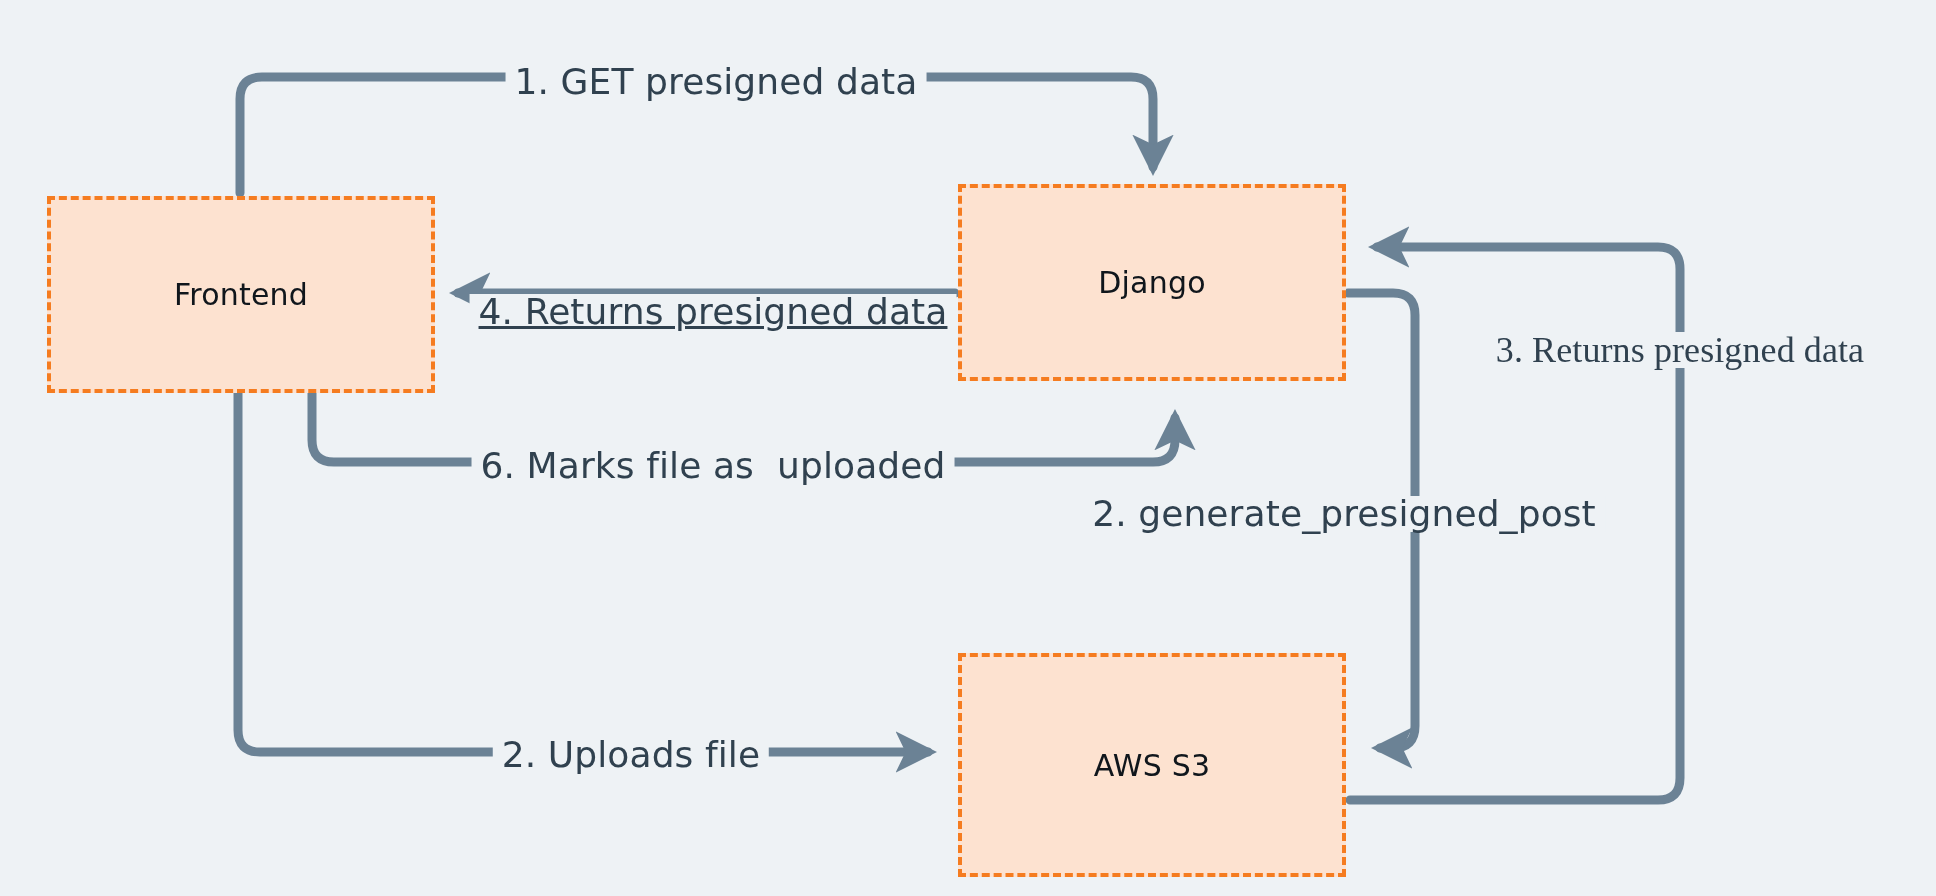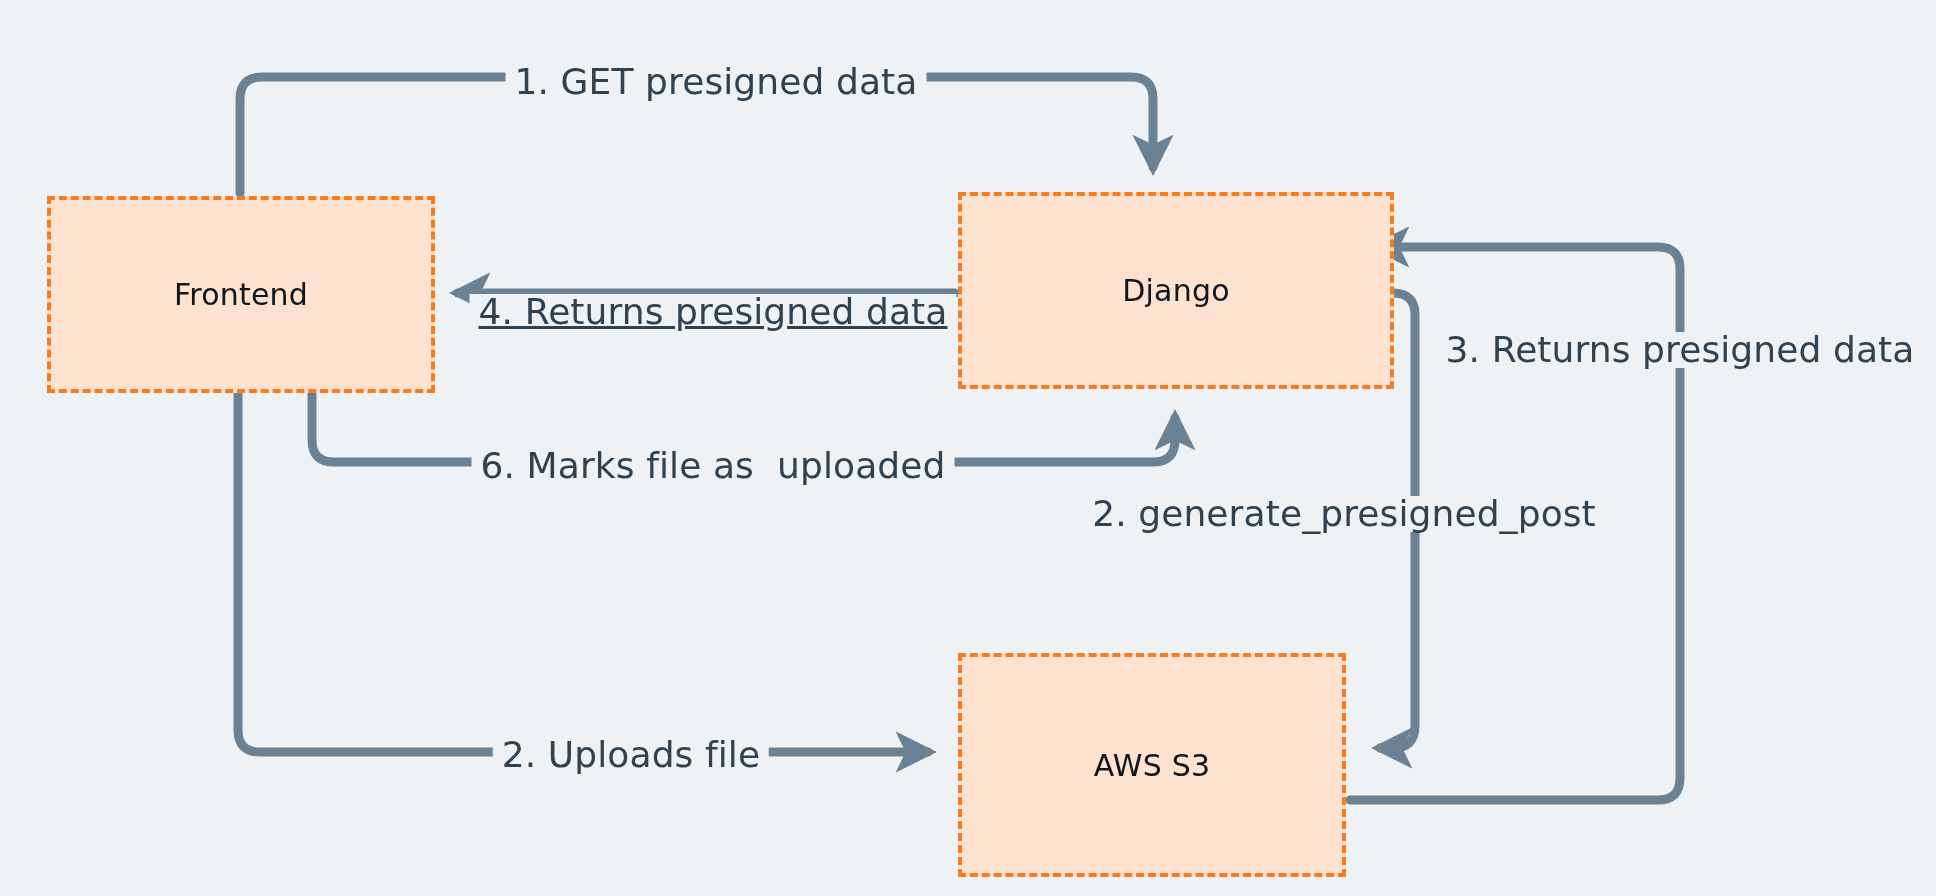--- a/index.html
+++ b/index.html
@@ -75,33 +75,33 @@
 
     <path d="M 312 393 L 312 440 Q 312 462 334 462 L 1153 462 Q 1175 462 1175 440 L 1175 418" fill="none" stroke="#6b8295" stroke-width="9" stroke-linecap="round" marker-end="url(#arrowhead)"></path>
 
     <path d="M 238 393 L 238 730 Q 238 752 260 752 L 928 752" fill="none" stroke="#6b8295" stroke-width="9" stroke-linecap="round" marker-end="url(#arrowhead)"></path>
   </svg>
 
   <div class="node" style="left:47px; top:196px; width:388px; height:197px;">
     <span class="node-label">Frontend</span>
   </div>
 
-  <div class="node" style="left:958px; top:192px; width:436px; height:197px;">
+  <div class="node" style="left:958px; top:184px; width:388px; height:197px;">
     <span class="node-label">Django</span>
   </div>
 
   <div class="node" style="left:958px; top:653px; width:388px; height:224px;">
     <span class="node-label">AWS S3</span>
   </div>
 
   <div class="edge-label" style="left:716px; top:82px;">1. GET presigned data</div>
 
   <div class="edge-label" style="left:713px; top:312px;text-decoration:underline;">4. Returns presigned data</div>
 
-  <div class="edge-label" style="left:1680px; top:350px;">3. Returns presigned data</div>
+  <div class="edge-label" style="left:1680px; top:350px;font-family:Liberation Serif, serif;">3. Returns presigned data</div>
 
   <div class="edge-label" style="left:713px; top:466px;">6. Marks file as  uploaded</div>
 
   <div class="edge-label" style="left:1344px; top:514px;">2. generate_presigned_post</div>
 
   <div class="edge-label" style="left:631px; top:755px;">2. Uploads file</div>
 
 </div>
 
 </body></html>

